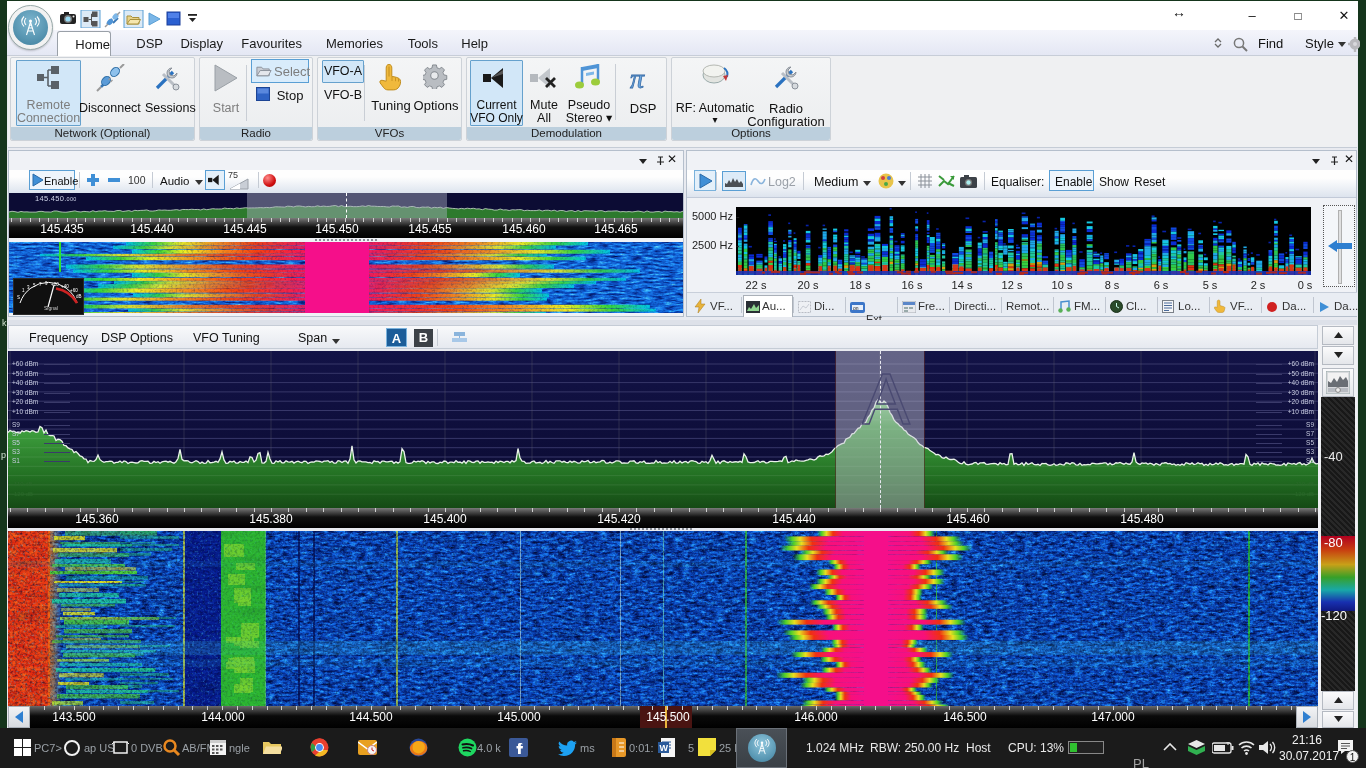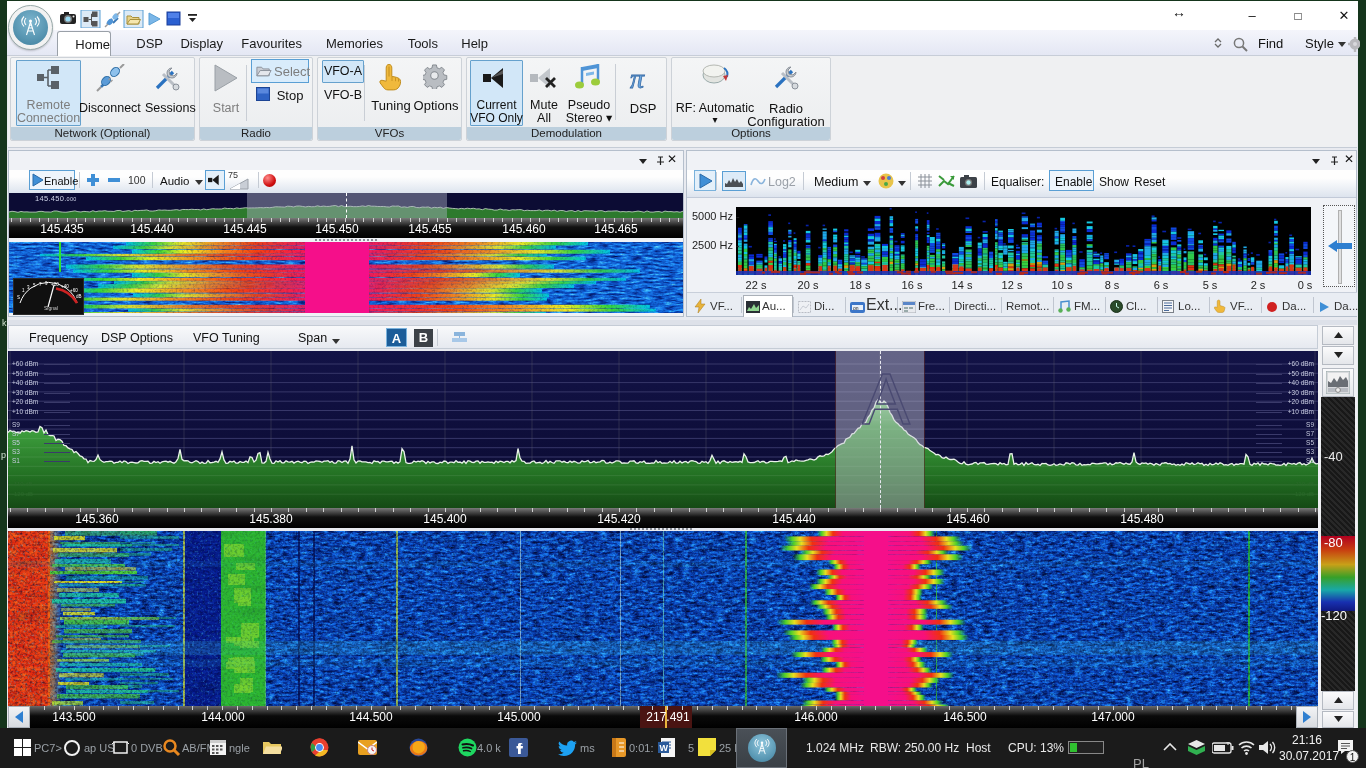--- a/index.html
+++ b/index.html
@@ -2060,21 +2060,21 @@
         <path d="M2 9 L5 5 L8 7 L11 3" stroke="#c8ccd4" fill="none"></path>
       </svg></div>
 <div class="abs" style="left:127px;top:7px;font-size:11.5px;color:#333;white-space:nowrap">Di...</div>
 <div class="abs" style="left:158px;top:4px;width:1px;height:16px;background:#c0c6d0"></div>
 <div class="abs" style="left:160px;top:2px;width:50px;height:22px;"></div>
 <div class="abs" style="left:163px;top:6px"><svg width="15" height="11">
         <rect width="15" height="11" rx="2" fill="#3c76c8"></rect>
         <rect x="2" y="3" width="11" height="5" fill="#e8f0fa"></rect>
         <text x="3" y="7.5" font-size="5" fill="#222">on</text>
       </svg></div>
-<div class="abs" style="left:179px;top:3px;font-size:16px;color:#333;white-space:nowrap">Ext...</div>
+<div class="abs" style="left:179px;top:20px;font-size:11px;color:#333;white-space:nowrap">Ext...</div>
 <div class="abs" style="left:210px;top:4px;width:1px;height:16px;background:#c0c6d0"></div>
 <div class="abs" style="left:212px;top:2px;width:50px;height:22px;"></div>
 <div class="abs" style="left:215px;top:6px"><svg width="14" height="12">
         <rect width="14" height="12" fill="#e8eaee" stroke="#a8adb5"></rect>
         <rect x="1" y="1" width="12" height="3" fill="#5a86c8"></rect>
         <rect x="2" y="6" width="4" height="2" fill="#9aa"></rect>
         <rect x="7" y="6" width="4" height="2" fill="#9aa"></rect>
         <rect x="2" y="9" width="4" height="2" fill="#9aa"></rect>
       </svg></div>
 <div class="abs" style="left:231px;top:7px;font-size:11.5px;color:#333;white-space:nowrap">Fre...</div>
@@ -2584,21 +2584,21 @@
  <div class="abs" style="left:1288px;top:0;width:22px;height:22px;background:linear-gradient(#f2f3f5,#d8dbe0);border:1px solid #aab0b8"></div>
  <svg class="abs" style="left:1292px;top:4px" width="14" height="14">
       <path d="M3 1 L11 7 L3 13 Z" fill="#2f7fd0"></path>
     </svg>
  <div class="abs" style="left:632px;top:0;width:52px;height:22px;background:#4a1412"></div>
  <div class="abs" style="left:657px;top:0;width:2px;height:22px;background:#e8b43c"></div>
  <div class="flabel" style="left:66px">143.500</div>
 <div class="flabel" style="left:215px">144.000</div>
 <div class="flabel" style="left:363px">144.500</div>
 <div class="flabel" style="left:511px">145.000</div>
-<div class="flabel" style="left:660px">217.491</div>
+<div class="flabel" style="left:660px">145.500</div>
 <div class="flabel" style="left:808px">146.000</div>
 <div class="flabel" style="left:957px">146.500</div>
 <div class="flabel" style="left:1105px">147.000</div>
 <div class="tick" style="left:36.0px"></div>
 <div class="tick" style="left:50.8px"></div>
 <div class="tick" style="left:65.7px"></div>
 <div class="tick" style="left:80.5px"></div>
 <div class="tick" style="left:95.4px"></div>
 <div class="tick" style="left:110.2px"></div>
 <div class="tick" style="left:125.0px"></div>

